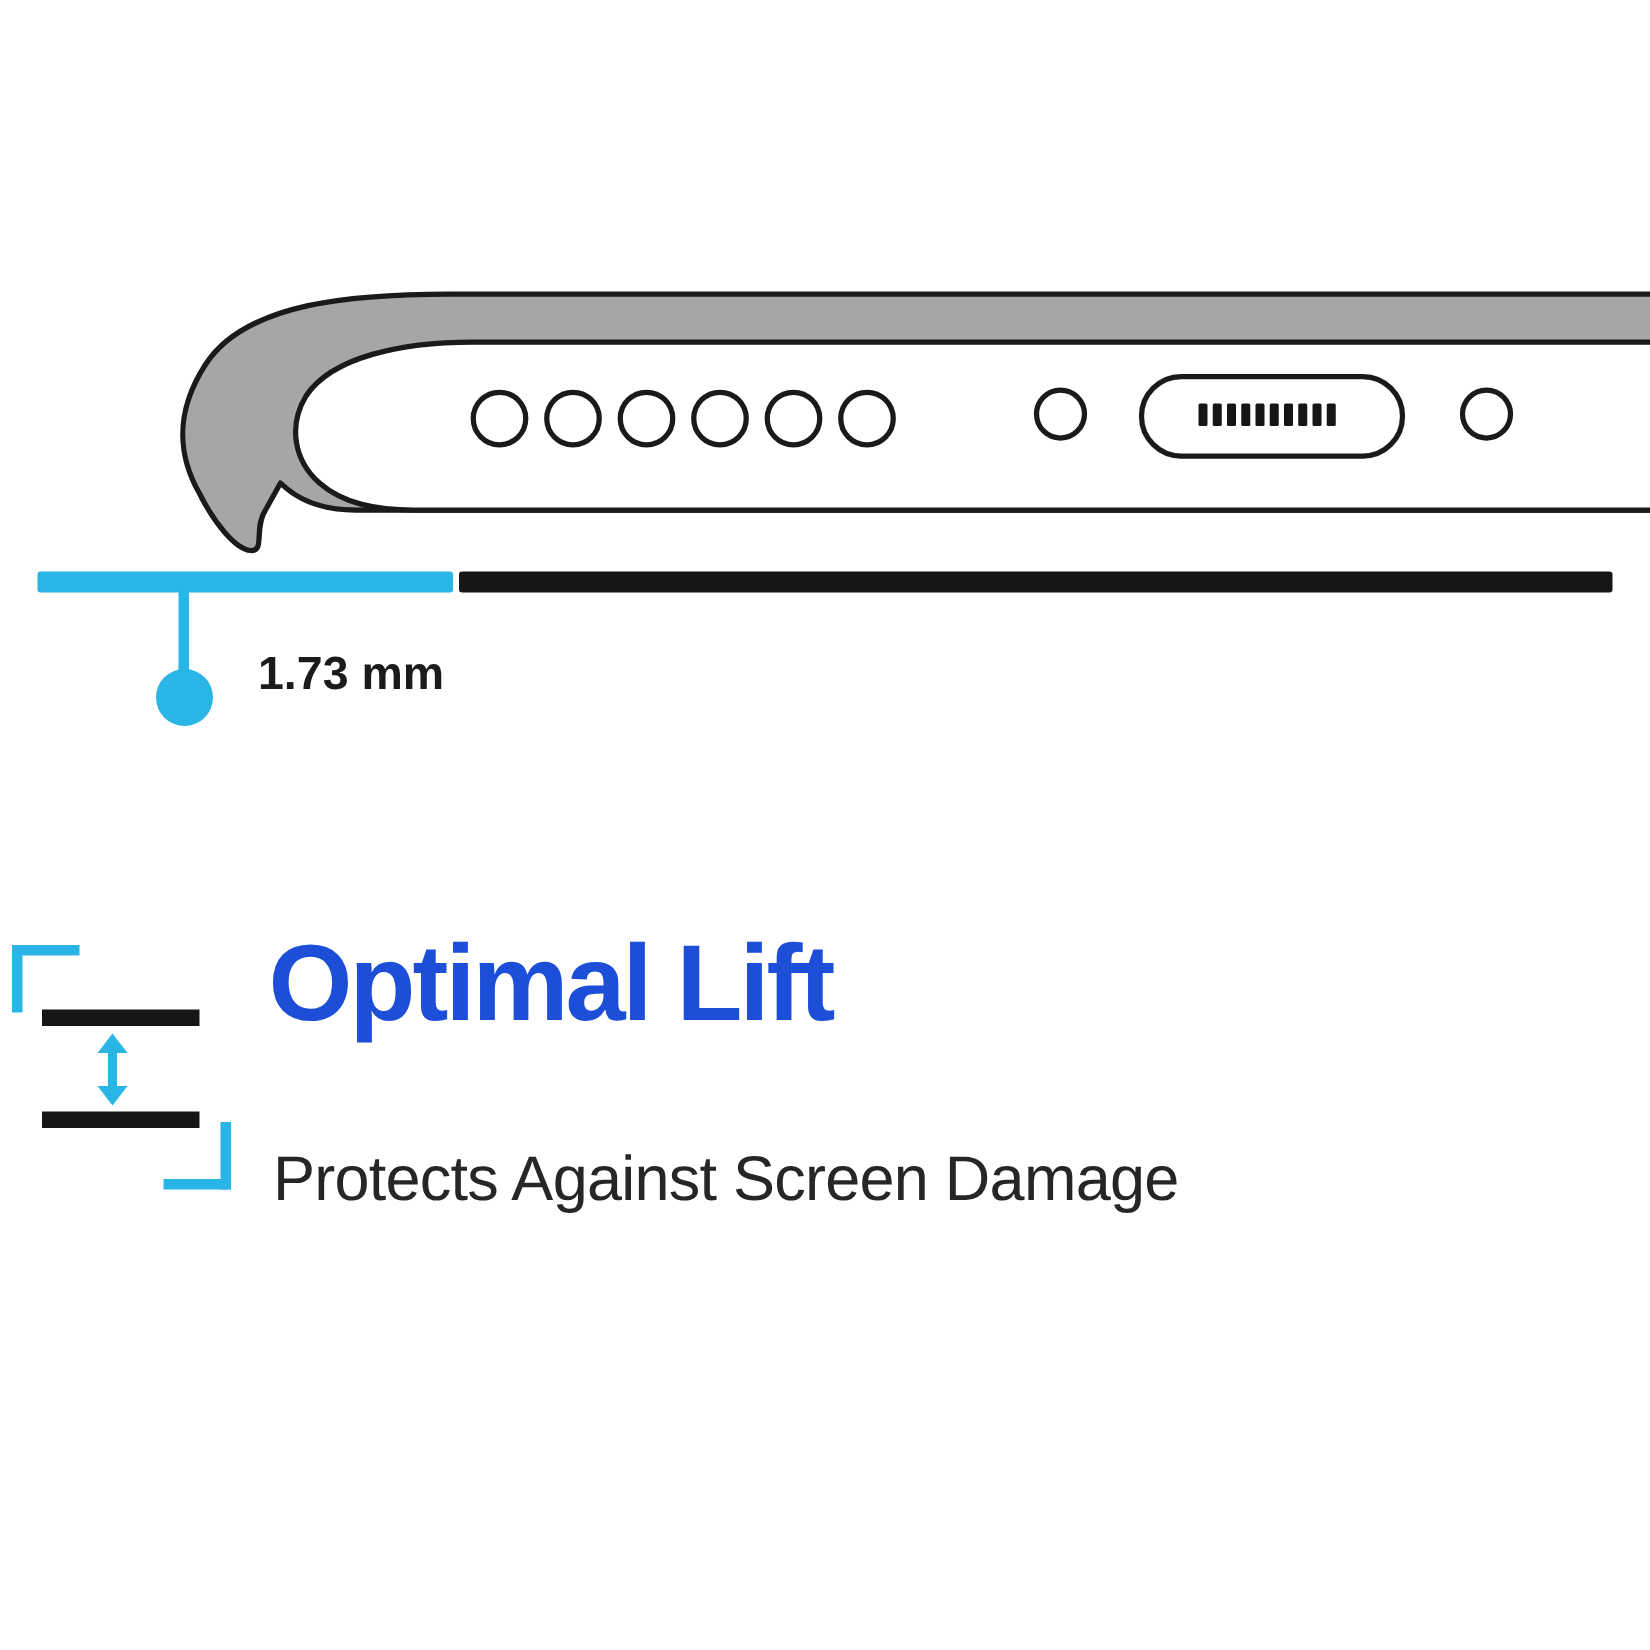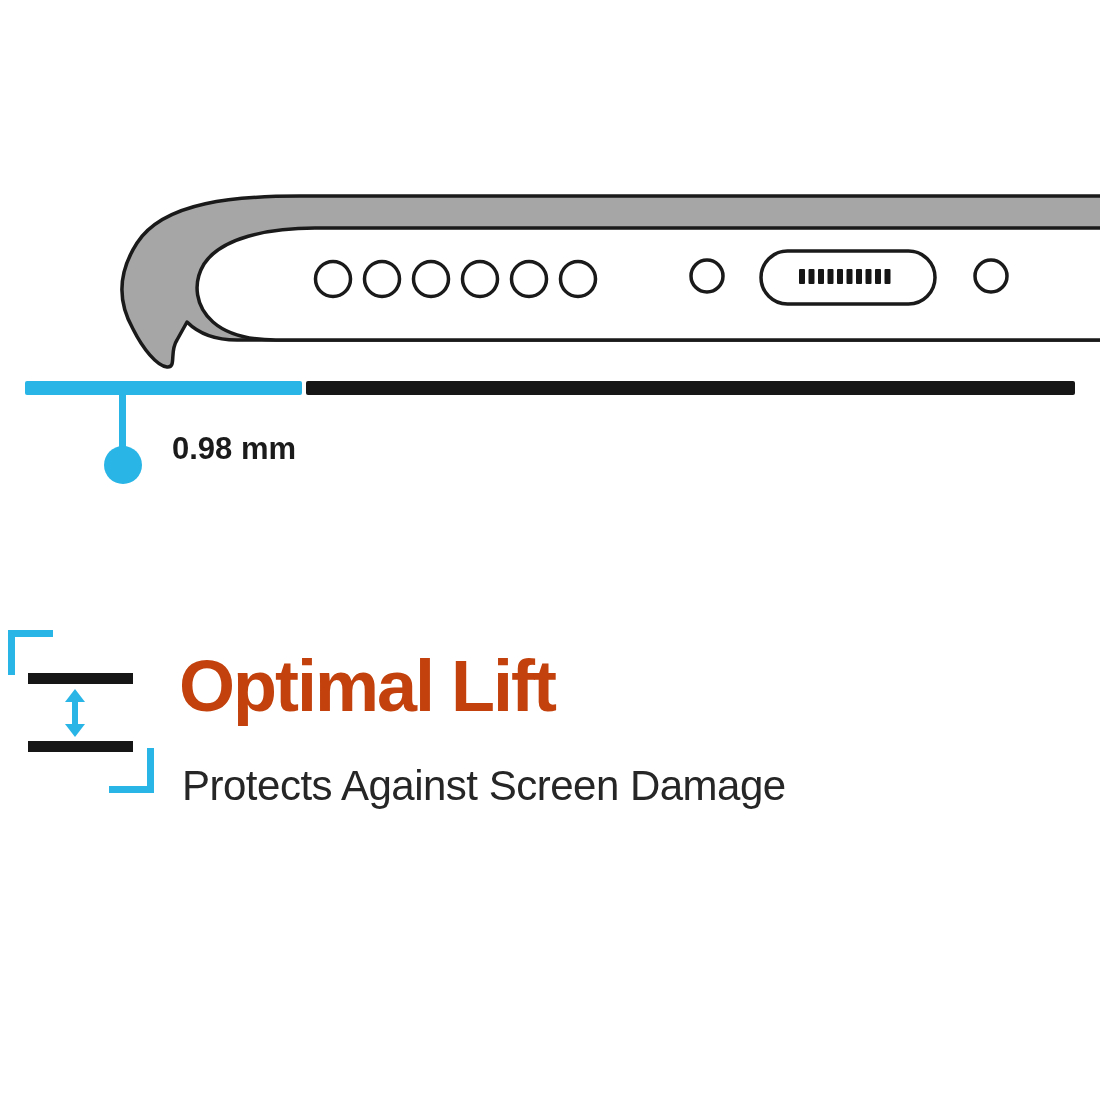--- a/index.html
+++ b/index.html
@@ -23,22 +23,22 @@
   }
   .icon-wrap{position:absolute;left:0;top:0;width:180px;height:1100px;pointer-events:none;}
   .bracket{position:absolute;width:45px;height:45px;box-sizing:border-box;}
   .bracket-tl{left:8px;top:630px;border-top:7px solid;border-left:7px solid;}
   .bracket-br{left:109px;top:748px;border-bottom:7px solid;border-right:7px solid;}
   .gap-line{position:absolute;width:105px;height:11px;left:28px;}
   .gap-line-top{top:673px;}
   .gap-line-bottom{top:741px;}
   .arrow-svg{position:absolute;left:60px;top:688px;}
   .feature-title{
-    position:absolute;left:179px;top:650px;
-    font-size:72px;font-weight:700;color:#c2410c;
+    position:absolute;left:179px;top:620px;
+    font-size:72px;font-weight:700;color:#1d4ed8;
     letter-spacing:-2px;line-height:1.0;white-space:nowrap;
   }
   .feature-subtitle{
     position:absolute;left:182px;top:765px;
     font-size:42px;font-weight:400;color:#262626;
     letter-spacing:-0.5px;line-height:1.0;white-space:nowrap;
   }
 </style>
 </head>
 <body>
@@ -88,21 +88,21 @@
       <rect x="865.5" y="269" width="6" height="15" rx="1"></rect>
       <rect x="875" y="269" width="6" height="15" rx="1"></rect>
       <rect x="884.5" y="269" width="6" height="15" rx="1"></rect>
     </g>
   </svg>
 
   <div class="bar bar-accent" style="background: rgb(41, 181, 230);"></div>
   <div class="bar bar-dark" style="background: rgb(22, 22, 22);"></div>
   <div class="drop-line" style="background: rgb(41, 181, 230);"></div>
   <div class="dot" style="background: rgb(41, 181, 230);"></div>
-  <div class="measure-label">0.98 mm</div>
+  <div class="measure-label">1.73 mm</div>
 
   <div class="icon-wrap">
     <div class="bracket bracket-tl" style="border-color: rgb(41, 181, 230);"></div>
     <div class="gap-line gap-line-top" style="background: rgb(22, 22, 22);"></div>
     <svg class="arrow-svg" width="30" height="50" viewBox="0 0 30 50">
       <g fill="#29b5e6" stroke="#29b5e6">
         <line x1="15" y1="12" x2="15" y2="38" stroke-width="6"></line>
         <polygon points="15,1 5,14 25,14" stroke-width="0"></polygon>
         <polygon points="15,49 5,36 25,36" stroke-width="0"></polygon>
       </g>

